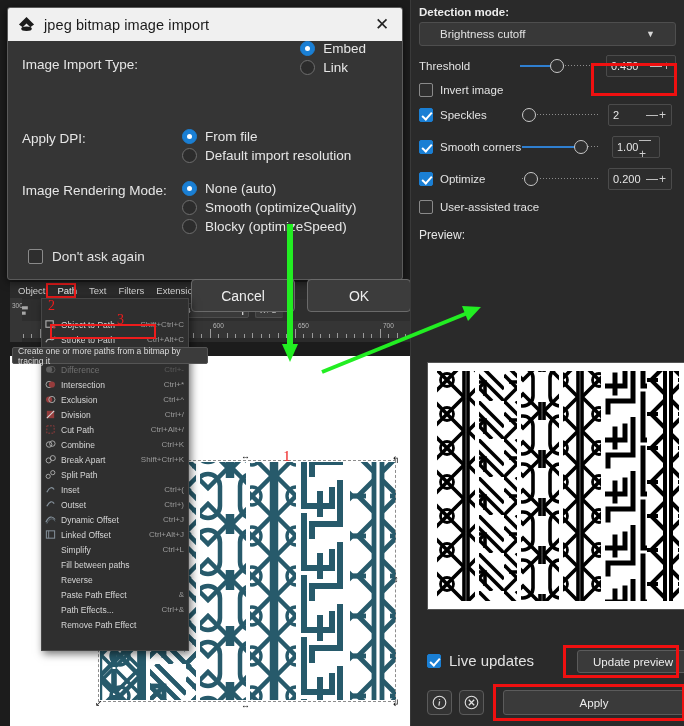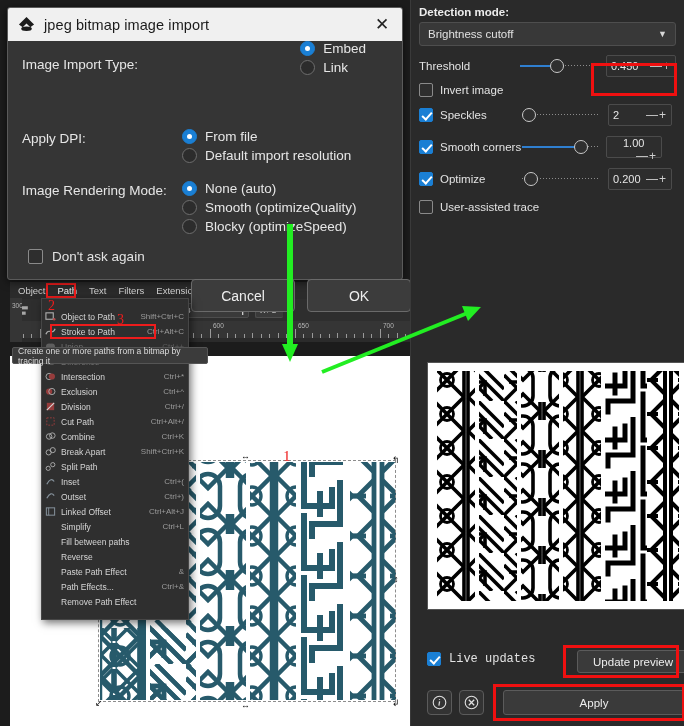--- a/index.html
+++ b/index.html
@@ -93,21 +93,21 @@
   .rtick { position: absolute; bottom: 0; width: 1px; background: #9a9a9a; }
   .rnum { position: absolute; top: 1px; font-size: 6.5px; color: #b6b6b6; }
   #ruler-v {
     position: absolute; left: 10px; top: 298px; width: 12px; height: 44px;
     background: #353535; overflow: hidden;
   }
 
   
   #path-menu {
     position: absolute; left: 41px; top: 298px; width: 148px;
-    background: #2f2f2f; border: 1px solid #464646; padding: 10px 0; z-index: 30;
+    background: #2f2f2f; border: 1px solid #464646; padding: 18px 0; z-index: 30;
     box-shadow: 2px 3px 8px rgba(0,0,0,.55);
   }
   .mi {
     display: flex; align-items: center; height: 15px; padding: 0 4px 0 3px;
     font-size: 8.5px; color: #d6d6d6; white-space: nowrap; cursor: pointer;
   }
   .mi .mi-ico { width: 11px; height: 11px; flex: none; margin-right: 5px; opacity: .8; }
   .mi .mi-txt { flex: 1; }
   .mi .mi-key { color: #9b9b9b; font-size: 8px; margin-left: 8px; }
   .mi.sel { background: #2f5fa8; color: #fff; }
@@ -143,21 +143,21 @@
 
   
   #right-panel {
     position: absolute; left: 410px; top: 0; width: 274px; height: 726px;
     background: #2a2a2a; border-left: 1px solid #3a3a3a; padding: 6px 8px 0 8px;
     color: #e2e2e2;
   }
   .sec-label { font-size: 11.5px; font-weight: bold; color: #ededed; margin-bottom: 4px; }
   .combo {
     height: 24px; background: #383838; border: 1px solid #4e4e4e; border-radius: 3px;
-    display: flex; align-items: center; padding: 0 8px; font-size: 11.5px; color: #e0e0e0;
+    display: flex; align-items: center; padding: 0 20px; font-size: 11.5px; color: #e0e0e0;
     cursor: pointer; margin-bottom: 9px;
   }
   .combo .caret { margin-left: auto; font-size: 9px; color: #d8d8d8; }
   .ctrl-row { display: flex; align-items: center; height: 22px; margin-bottom: 6px; }
   .ctrl-name { font-size: 11.5px; color: #e2e2e2; }
   .slider { position: relative; height: 16px; flex: none; }
   .slider .track-dot {
     position: absolute; top: 7px; left: 0; right: 0; height: 1px;
     background: repeating-linear-gradient(90deg,#8c8c8c 0 1px,transparent 1px 3px);
   }
@@ -492,20 +492,28 @@
       </div>
       <div class="mi">
         <svg class="mi-ico" viewBox="0 0 12 12">
             <path d="M2 8 C5 2 8 2 10 5" fill="none" stroke="#9aa9b5" stroke-width="1.3"></path>
           </svg>
         <span class="mi-txt">Outset</span>
         <span class="mi-key">Ctrl+)</span>
       </div>
       <div class="mi">
         <svg class="mi-ico" viewBox="0 0 12 12">
+            <path d="M1 9 C4 2 8 2 11 6" fill="none" stroke="#9aa9b5" stroke-width="1.3"></path>
+            <path d="M2 10.5 C5 4 8.5 4 11 8" fill="none" stroke="#6f7d88" stroke-width="1"></path>
+          </svg>
+        <span class="mi-txt">Dynamic Offset</span>
+        <span class="mi-key">Ctrl+J</span>
+      </div>
+      <div class="mi">
+        <svg class="mi-ico" viewBox="0 0 12 12">
             <rect x="1.5" y="2" width="9" height="8" fill="none" stroke="#9aa9b5" stroke-width="1.1"></rect>
             <path d="M4 2 L4 10" stroke="#9aa9b5" stroke-width="1"></path>
           </svg>
         <span class="mi-txt">Linked Offset</span>
         <span class="mi-key">Ctrl+Alt+J</span>
       </div>
       <div class="mi">
         <span class="mi-ico"></span>
         <span class="mi-txt">Simplify</span>
         <span class="mi-key">Ctrl+L</span>
@@ -658,21 +666,21 @@
     </div>
 
     <div class="ctrl-row" style="height:26px;">
       <span class="chk on" style="margin-right:7px;"></span>
       <span class="ctrl-name" style="width:82px;">Smooth corners</span>
       <div class="slider" style="width:76px;">
         <div class="track-dot"></div>
         <div class="track-fill" style="width:76%;"></div>
         <div class="knob" style="left:68%;"></div>
       </div>
-      <div class="spin" style="width:56px; margin-left:8px;flex-direction:column;">
+      <div class="spin" style="width:48px; margin-left:14px;">
         <span class="val" style="min-width:22px;">1.00</span>
         <span class="mm">—+</span>
       </div>
     </div>
 
     <div class="ctrl-row" style="height:26px;">
       <span class="chk on" style="margin-right:7px;"></span>
       <span class="ctrl-name" style="width:82px;">Optimize</span>
       <div class="slider" style="width:76px;">
         <div class="track-dot"></div>
@@ -682,20 +690,21 @@
         <span class="val" style="min-width:22px;">0.200</span>
         <span class="mm">—+</span>
       </div>
     </div>
 
     <div class="chk-row" style="margin-top:8px;">
       <span class="chk"></span>
       <span class="lbl">User-assisted trace</span>
     </div>
 
+    <div id="preview-label">Preview:</div>
 
     <div id="preview-box">
       <svg width="256" height="246" viewBox="0 0 256 246">
         <rect width="256" height="246" fill="#ffffff"></rect>
         <defs>
           <pattern id="qA" x="0" y="0" width="38" height="34" patternUnits="userSpaceOnUse">
             <g stroke="#000" stroke-width="3.6" fill="none">
               <path d="M2 0 L19 17 L36 0"></path>
                 <path d="M2 34 L19 17 L36 34"></path>
               <path d="M2 0 L2 34"></path>
@@ -746,21 +755,21 @@
         <rect x="51" y="8" width="38" height="230" fill="url(#qB)"></rect>
         <rect x="93" y="8" width="38" height="230" fill="url(#qC)"></rect>
         <rect x="135" y="8" width="38" height="230" fill="url(#qA)"></rect>
         <rect x="177" y="8" width="42" height="230" fill="url(#qD)"></rect>
         <rect x="219" y="8" width="32" height="230" fill="url(#qE)"></rect>
       </svg>
     </div>
 
     <div style="position:absolute; left:16px; top:652px; display:flex; align-items:center; gap:8px;">
       <span class="chk on"></span>
-      <span style="font-size:12px;font-family:Liberation Mono, monospace;">Live updates</span>
+      <span style="font-size:15px;">Live updates</span>
     </div>
     <div class="panel-btn" style="position:absolute; left:166px; top:650px; width:112px; height:23px;">Update preview</div>
 
     <div class="round-btn" style="position:absolute; left:16px; top:690px;">
       <svg width="15" height="15" viewBox="0 0 15 15">
           <circle cx="7.5" cy="7.5" r="6.3" fill="none" stroke="#e0e0e0" stroke-width="1.1"></circle>
           <path d="M7.5 4.2 L7.5 5" stroke="#e0e0e0" stroke-width="1.2"></path>
           <path d="M7.6 6.4 L6.9 10.6" stroke="#e0e0e0" stroke-width="1.2" fill="none"></path>
         </svg>
     </div>

